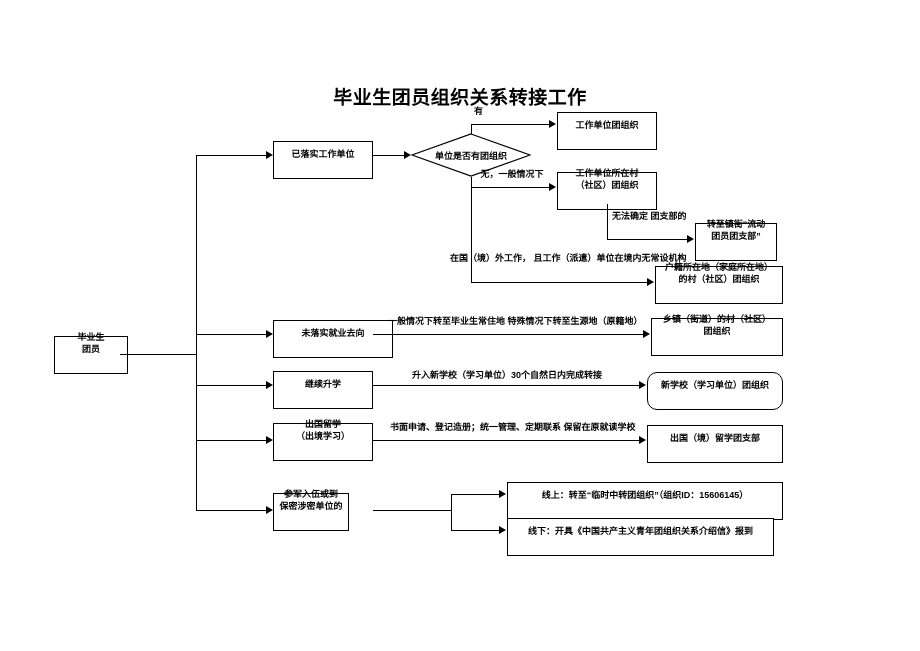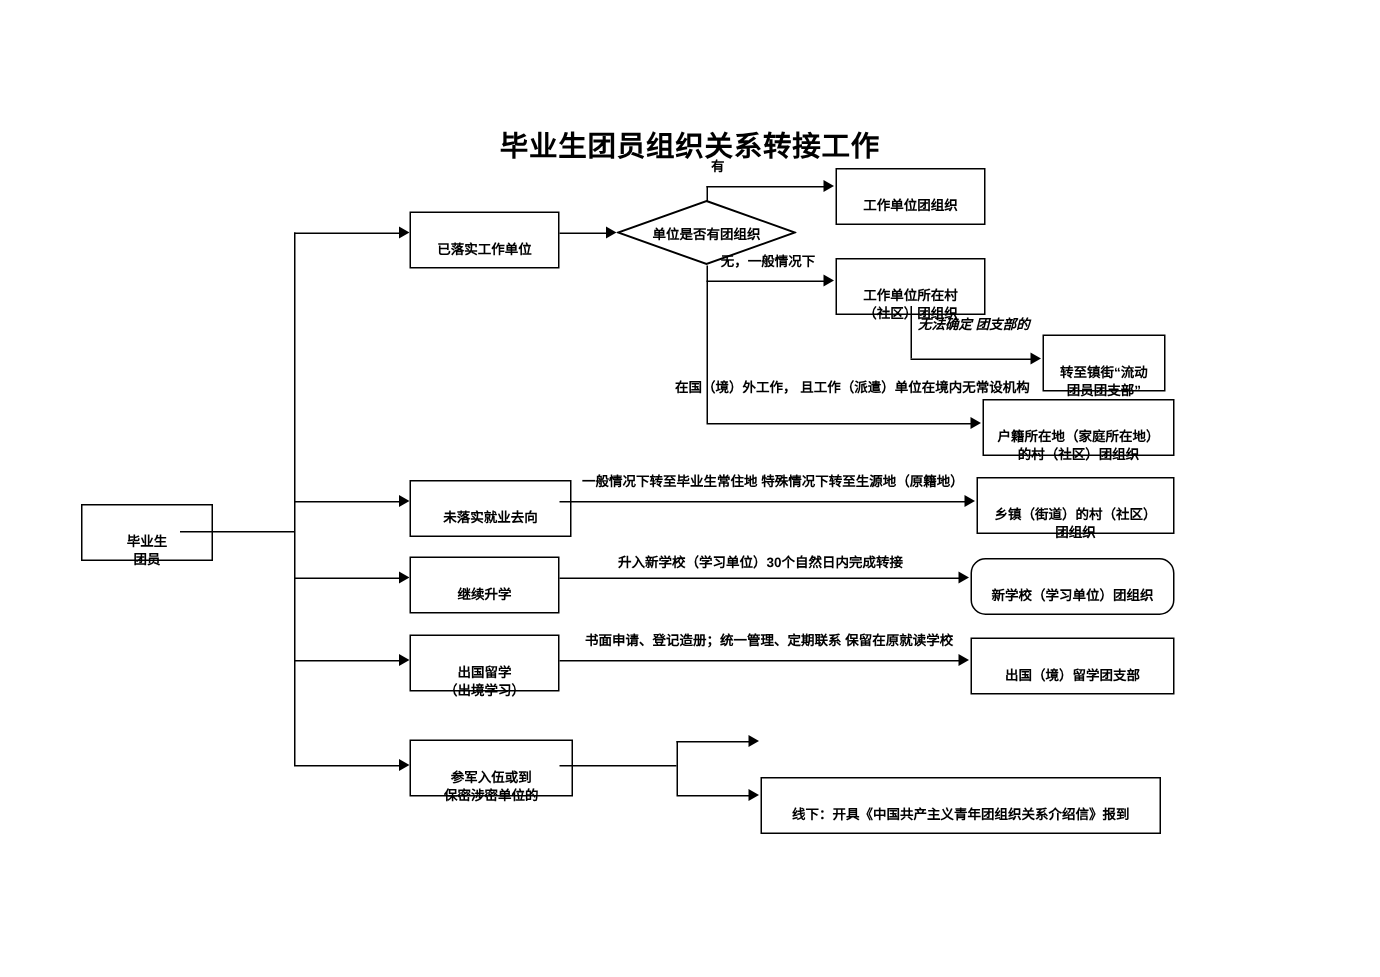--- a/index.html
+++ b/index.html
@@ -34,21 +34,21 @@
   .node {
     position: absolute;
     box-sizing: border-box;
     border: 1.3px solid #000000;
     background: #ffffff;
     color: #000000;
     font-size: 9px;
     font-weight: bold;
     line-height: 1.35;
     display: flex;
-    align-items: flex-start;
+    align-items: flex-end;
     justify-content: center;
     text-align: center;
     padding: 18px 3px;
   }
   .node span { display: block; }
   
   .diamond-wrap {
     position: absolute;
     box-sizing: border-box;
   }
@@ -99,21 +99,21 @@
     background: transparent;
   }
 </style>
 </head>
 <body>
 
 <div id="canvas">
 
   <div class="title">毕业生团员组织关系转接工作</div>
 
-  <div class="node" style="left:54px; top:336px; width:88px; height:36px;">
+  <div class="node" style="left:54px; top:336px; width:74px; height:36px;">
     <div>
       <span>毕业生</span>
       <span>团员</span>
     </div>
   </div>
 
   <div class="hline" style="left:120px; top:354px; width:76px;"></div>
 
   <div class="vline" style="left:196px; top:155px; height:355px;"></div>
 
@@ -153,21 +153,21 @@
   <div class="node" style="left:557px; top:172px; width:100px; height:32px;">
     <div>
       <span>工作单位所在村</span>
       <span>（社区）团组织</span>
     </div>
   </div>
 
   <div class="vline" style="left:607px; top:204px; height:35px;"></div>
   <div class="hline" style="left:607px; top:239px; width:82px;"></div>
   <div class="arrow-r" style="left:687px; top:235px;"></div>
-  <div class="elabel" style="left:612px; top:210px; width:60px; text-align:right;font-style:italic;">
+  <div class="elabel" style="left:612px; top:210px; width:60px; text-align:right;">
     <span>无法确定</span>
     <span>团支部的</span>
   </div>
   <div class="node" style="left:695px; top:223px; width:82px; height:32px;">
     <div>
       <span>转至镇街“流动</span>
       <span>团员团支部”</span>
     </div>
   </div>
 
@@ -179,21 +179,21 @@
   </div>
   <div class="node" style="left:655px; top:266px; width:128px; height:32px;">
     <div>
       <span>户籍所在地（家庭所在地）</span>
       <span>的村（社区）团组织</span>
     </div>
   </div>
 
   <div class="hline" style="left:196px; top:334px; width:70px;"></div>
   <div class="arrow-r" style="left:266px; top:330px;"></div>
-  <div class="node" style="left:273px; top:320px; width:108px; height:28px;">
+  <div class="node" style="left:273px; top:320px; width:120px; height:28px;">
     <span>未落实就业去向</span>
   </div>
   <div class="hline" style="left:373px; top:334px; width:272px;"></div>
   <div class="arrow-r" style="left:643px; top:330px;"></div>
   <div class="elabel" style="left:388px; top:315px; width:250px;">
     <span>一般情况下转至毕业生常住地</span>
     <span>特殊情况下转至生源地（原籍地）</span>
   </div>
   <div class="node" style="left:651px; top:318px; width:132px; height:32px;">
     <div>
@@ -229,31 +229,34 @@
   <div class="elabel" style="left:390px; top:421px; width:234px;">
     <span>书面申请、登记造册；统一管理、定期联系</span>
     <span>保留在原就读学校</span>
   </div>
   <div class="node" style="left:647px; top:425px; width:136px; height:30px;">
     <span>出国（境）留学团支部</span>
   </div>
 
   <div class="hline" style="left:196px; top:510px; width:70px;"></div>
   <div class="arrow-r" style="left:266px; top:506px;"></div>
-  <div class="node" style="left:273px; top:493px; width:109px; height:34px;">
+  <div class="node" style="left:273px; top:493px; width:76px; height:34px;">
     <div>
       <span>参军入伍或到</span>
       <span>保密涉密单位的</span>
     </div>
   </div>
 
   <div class="hline" style="left:373px; top:510px; width:78px;"></div>
   <div class="vline" style="left:451px; top:494px; height:36px;"></div>
   <div class="hline" style="left:451px; top:494px; width:50px;"></div>
   <div class="arrow-r" style="left:499px; top:490px;"></div>
   <div class="hline" style="left:451px; top:530px; width:50px;"></div>
   <div class="arrow-r" style="left:499px; top:526px;"></div>
 
+  <div class="node" style="left:507px; top:482px; width:276px; height:24px;">
+    <span>线上：转至“临时中转团组织”（组织ID：15606145）</span>
+  </div>
   <div class="node" style="left:507px; top:518px; width:267px; height:24px;">
     <span>线下：开具《中国共产主义青年团组织关系介绍信》报到</span>
   </div>
 
 </div>
 
 </body></html>

